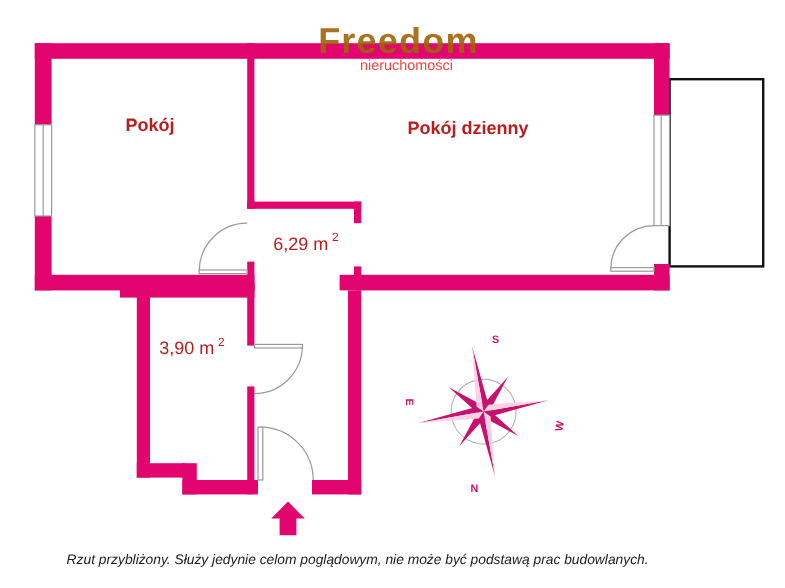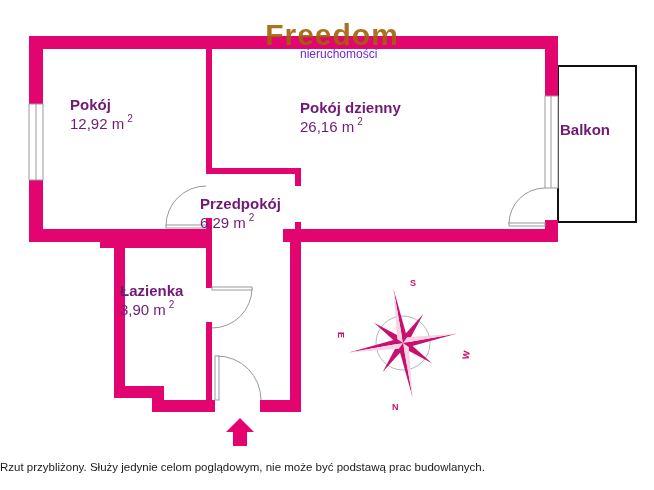--- a/index.html
+++ b/index.html
@@ -1,24 +1,24 @@
 <!DOCTYPE html>
 <html><head>
 <meta charset="utf-8">
 <style>
   html, body { margin: 0; padding: 0; background: #ffffff; }
   body { width: 654px; height: 490px; position: relative; overflow: hidden; font-family: "Liberation Sans", "DejaVu Sans", sans-serif; }
   #plan { position: absolute; left: 0; top: 0; width: 654px; height: 490px; }
-  .room-label { position: absolute; color: #701a75; line-height: 1.25; }
+  .room-label { position: absolute; text-align: center; color: #b91c1c; line-height: 1.25; }
   .room-name { font-weight: bold; font-size: 15px; display: block; }
   .room-area { font-size: 15px; display: block; }
   .sup { font-size: 10px; position: relative; top: -7px; margin-left: 3px; }
-  .disclaimer { position: absolute; left: 0; width: 596px; top: 461px; text-align: left; font-size: 11.5px; color: #1a1a1a; }
+  .disclaimer { position: absolute; left: 0; width: 596px; top: 461px; text-align: center; font-size: 11.5px; color: #1a1a1a; font-style: italic; }
   .watermark { position: absolute; left: 232px; top: 18px; width: 200px; text-align: center; color: #a16207; font-size: 30px; font-weight: bold; letter-spacing: 1px; opacity: 0.9; pointer-events: none; }
-  .watermark-sub { position: absolute; left: 300px; top: 47px; font-size: 12px; color: #6d28d9; pointer-events: none; }
+  .watermark-sub { position: absolute; left: 300px; top: 47px; font-size: 12px; color: #ef4444; pointer-events: none; }
   .compass-label { position: absolute; font-size: 9px; font-weight: bold; color: #c8106e; }
 </style>
 </head>
 <body>
 
 <svg id="plan" viewBox="0 0 654 490" xmlns="http://www.w3.org/2000/svg">
 
   <rect x="558" y="66" width="78" height="156" fill="none" stroke="#111" stroke-width="2"></rect>
 
   <g fill="#e2056f">
@@ -104,39 +104,34 @@
       <polygon points="55,0 5,-5 0,0"></polygon>
     </g>
   </g>
 </svg>
 
 <div class="watermark">Freedom</div>
 <div class="watermark-sub">nieruchomości</div>
 
 <div class="room-label" style="left:70px; top:96px; width:110px;">
   <span class="room-name">Pokój</span>
-  <span class="room-area"><span>12,92 m</span><span class="sup">2</span></span>
 </div>
 
 <div class="room-label" style="left:300px; top:99px; width:180px;">
   <span class="room-name">Pokój dzienny</span>
-  <span class="room-area"><span>26,16 m</span><span class="sup">2</span></span>
 </div>
 
 <div class="room-label" style="left:560px; top:121px; width:76px;">
-  <span class="room-name">Balkon</span>
 </div>
 
 <div class="room-label" style="left:200px; top:195px; width:110px;">
-  <span class="room-name">Przedpokój</span>
   <span class="room-area"><span>6,29 m</span><span class="sup">2</span></span>
 </div>
 
 <div class="room-label" style="left:120px; top:282px; width:80px;">
-  <span class="room-name">Łazienka</span>
   <span class="room-area"><span>3,90 m</span><span class="sup">2</span></span>
 </div>
 
 <span class="compass-label" style="left:410px; top:278px;">S</span>
 <span class="compass-label" style="left:392px; top:402px;">N</span>
 <span class="compass-label" style="left:338px; top:330px; transform: rotate(90deg);">E</span>
 <span class="compass-label" style="left:462px; top:350px; transform: rotate(-80deg);">W</span>
 
 <div class="disclaimer">Rzut przybliżony. Służy jedynie celom poglądowym, nie może być podstawą prac budowlanych.</div>
 

